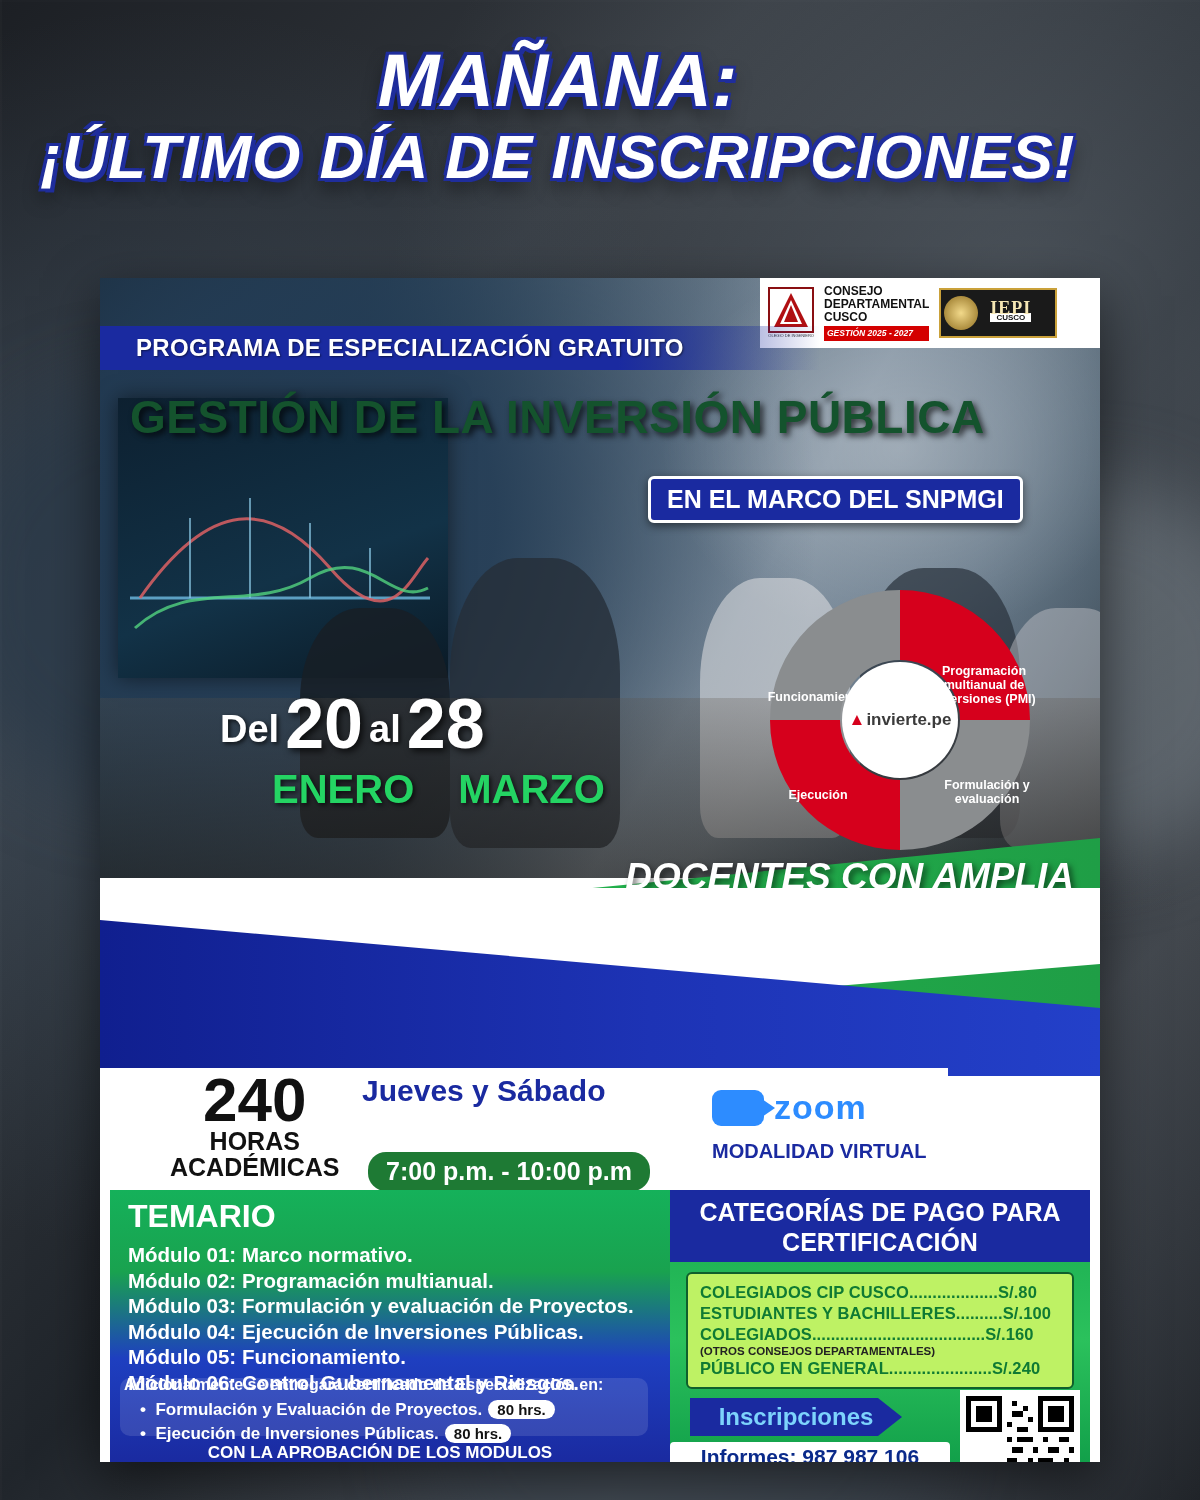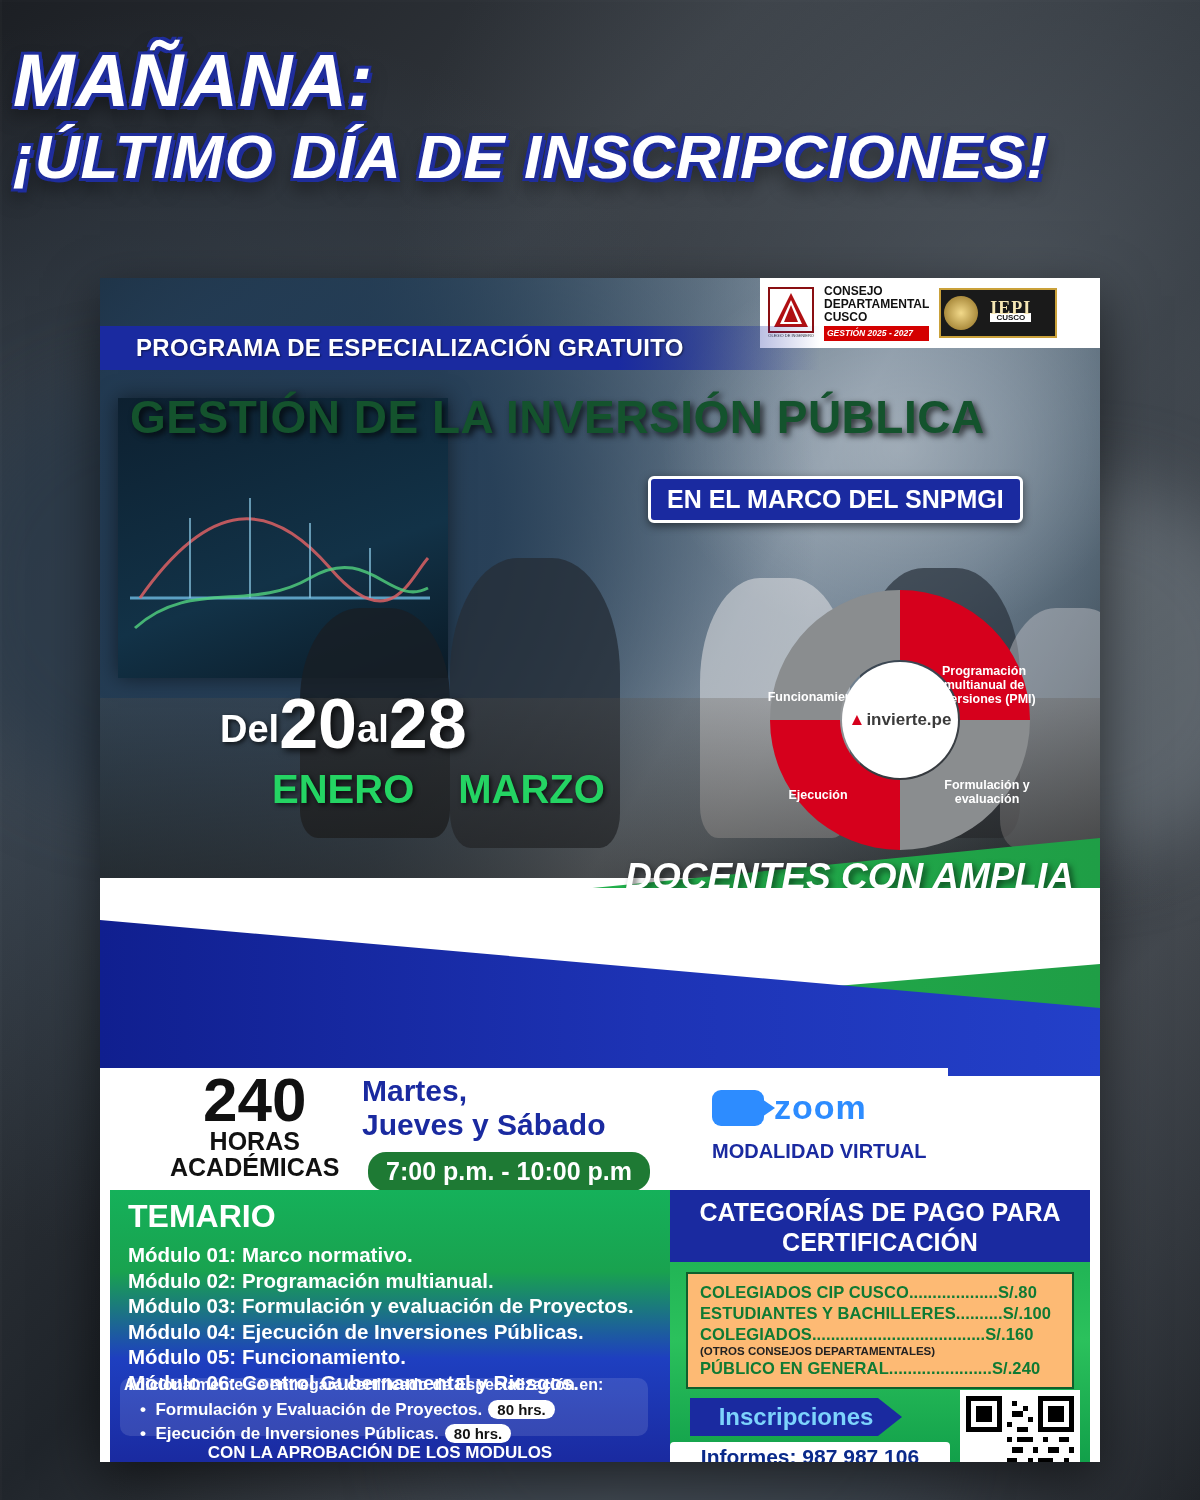--- a/index.html
+++ b/index.html
@@ -25,29 +25,28 @@
       linear-gradient(180deg, rgba(255,255,255,.03) 0 2px, rgba(0,0,0,0) 2px 34px);
     opacity:.35;
   }
   .bg-blob{position:absolute;border-radius:50%;filter:blur(38px);}
   .b1{left:-60px;top:380px;width:420px;height:420px;background:rgba(40,55,70,.65);}
   .b2{right:-80px;top:480px;width:380px;height:380px;background:rgba(150,160,168,.35);}
   .b3{left:420px;bottom:-120px;width:520px;height:360px;background:rgba(60,70,80,.5);}
 
   
   .headline{
-    position:absolute;top:42px;left:0;width:1116px;z-index:5;
+    position:absolute;top:42px;left:0;width:1116px;text-align:center;z-index:5;
     font-style:italic;font-weight:bold;color:#ffffff;letter-spacing:1px;
     text-shadow:
       4px 4px 0 #1f2d9c,
       -3px -3px 0 #1f2d9c,
       3px -3px 0 #1f2d9c,
       -3px 3px 0 #1f2d9c,
       0 10px 18px rgba(0,0,0,.55);
-    margin-left: 13px;
   }
   .headline .l1{font-size:74px;line-height:78px;}
   .headline .l2{font-size:62px;line-height:74px;}
 
   
   .poster{
     position:absolute;left:100px;top:278px;width:1000px;height:1184px;
     background:#ffffff;box-shadow:0 18px 50px rgba(0,0,0,.55);
     overflow:hidden;z-index:6;
   }
@@ -114,21 +113,21 @@
     text-shadow:3px 3px 6px rgba(0,0,0,.75);
   }
   .snpmgi{
     position:absolute;left:548px;top:198px;
     background:#1a2aa0;border:3px solid #fff;border-radius:6px;
     padding:6px 16px;color:#fff;font-size:25px;font-weight:bold;
     box-shadow:0 3px 8px rgba(0,0,0,.5);
   }
   
   .dates{position:absolute;left:120px;top:405px;color:#fff;}
-  .dates .row{display:flex;align-items:flex-end;gap:0;}
+  .dates .row{display:flex;align-items:flex-end;gap:6px;}
   .dates .del{font-size:38px;font-weight:bold;color:#fff;text-shadow:2px 2px 4px rgba(0,0,0,.7);padding-bottom:14px;}
   .dates .num{font-size:70px;font-weight:bold;line-height:82px;color:#fff;text-shadow:3px 3px 7px rgba(0,0,0,.75);}
   .dates .al{font-size:38px;font-weight:bold;padding-bottom:14px;text-shadow:2px 2px 4px rgba(0,0,0,.7);}
   .dates .months{display:flex;gap:44px;margin-top:2px;margin-left:52px;}
   .dates .mon{font-size:40px;font-weight:bold;color:#24d463;text-shadow:2px 2px 5px rgba(0,0,0,.7);}
 
   
   .donut{position:absolute;right:60px;top:302px;width:280px;height:280px;}
   .donut .lbl{position:absolute;color:#fff;font-size:12.5px;font-weight:bold;text-align:center;line-height:14px;}
   .donut .center{
@@ -199,21 +198,21 @@
     position:absolute;right:10px;top:0;width:420px;height:272px;
     background:linear-gradient(180deg,#18a94f 0%, #2bc15c 55%, #12a04a 100%);
   }
   .cat-h{
     position:absolute;right:10px;top:0;width:420px;height:72px;background:#1a2aa0;
     color:#fff;font-size:25px;font-weight:bold;text-align:center;line-height:30px;
     padding-top:7px;box-sizing:border-box;
   }
   .price-box{
     position:absolute;right:26px;top:82px;width:388px;
-    background:#fdba74;border:2px solid #0f5f2c;border-radius:0;padding:8px 12px;box-sizing:border-box;
+    background:#bef264;border:2px solid #0f5f2c;border-radius:6px;padding:8px 12px;box-sizing:border-box;
   }
   .price-row{color:#0f7a33;font-size:16.5px;font-weight:bold;letter-spacing:.1px;line-height:21px;}
   .price-note{color:#222;font-size:11.5px;font-weight:bold;line-height:13px;}
   .insc{
     position:absolute;right:198px;top:208px;width:212px;height:38px;background:#1a2aa0;
     color:#7dd3fc;font-size:24px;font-weight:bold;display:flex;align-items:center;justify-content:center;
     clip-path:polygon(0 0, 188px 0, 212px 50%, 188px 100%, 0 100%);
   }
   .informes{
     position:absolute;right:150px;top:252px;width:280px;background:#fff;border-radius:4px;
@@ -321,21 +320,20 @@
   <div class="whitestrip"></div>
   <div class="bluewedge"></div>
 
   <div class="inforow">
     <div class="hours">
       <div class="n">240</div>
       <div class="h1">HORAS</div>
       <div class="h2">ACADÉMICAS</div>
     </div>
     <div class="days">
-      <div>Martes,</div>
       <div>Jueves y Sábado</div>
     </div>
     <div class="timebadge">7:00 p.m. - 10:00 p.m</div>
     <div class="zoom">
       <div class="cam"></div>
       <div class="word">zoom</div>
     </div>
     <div class="virtual">MODALIDAD VIRTUAL</div>
   </div>
 

